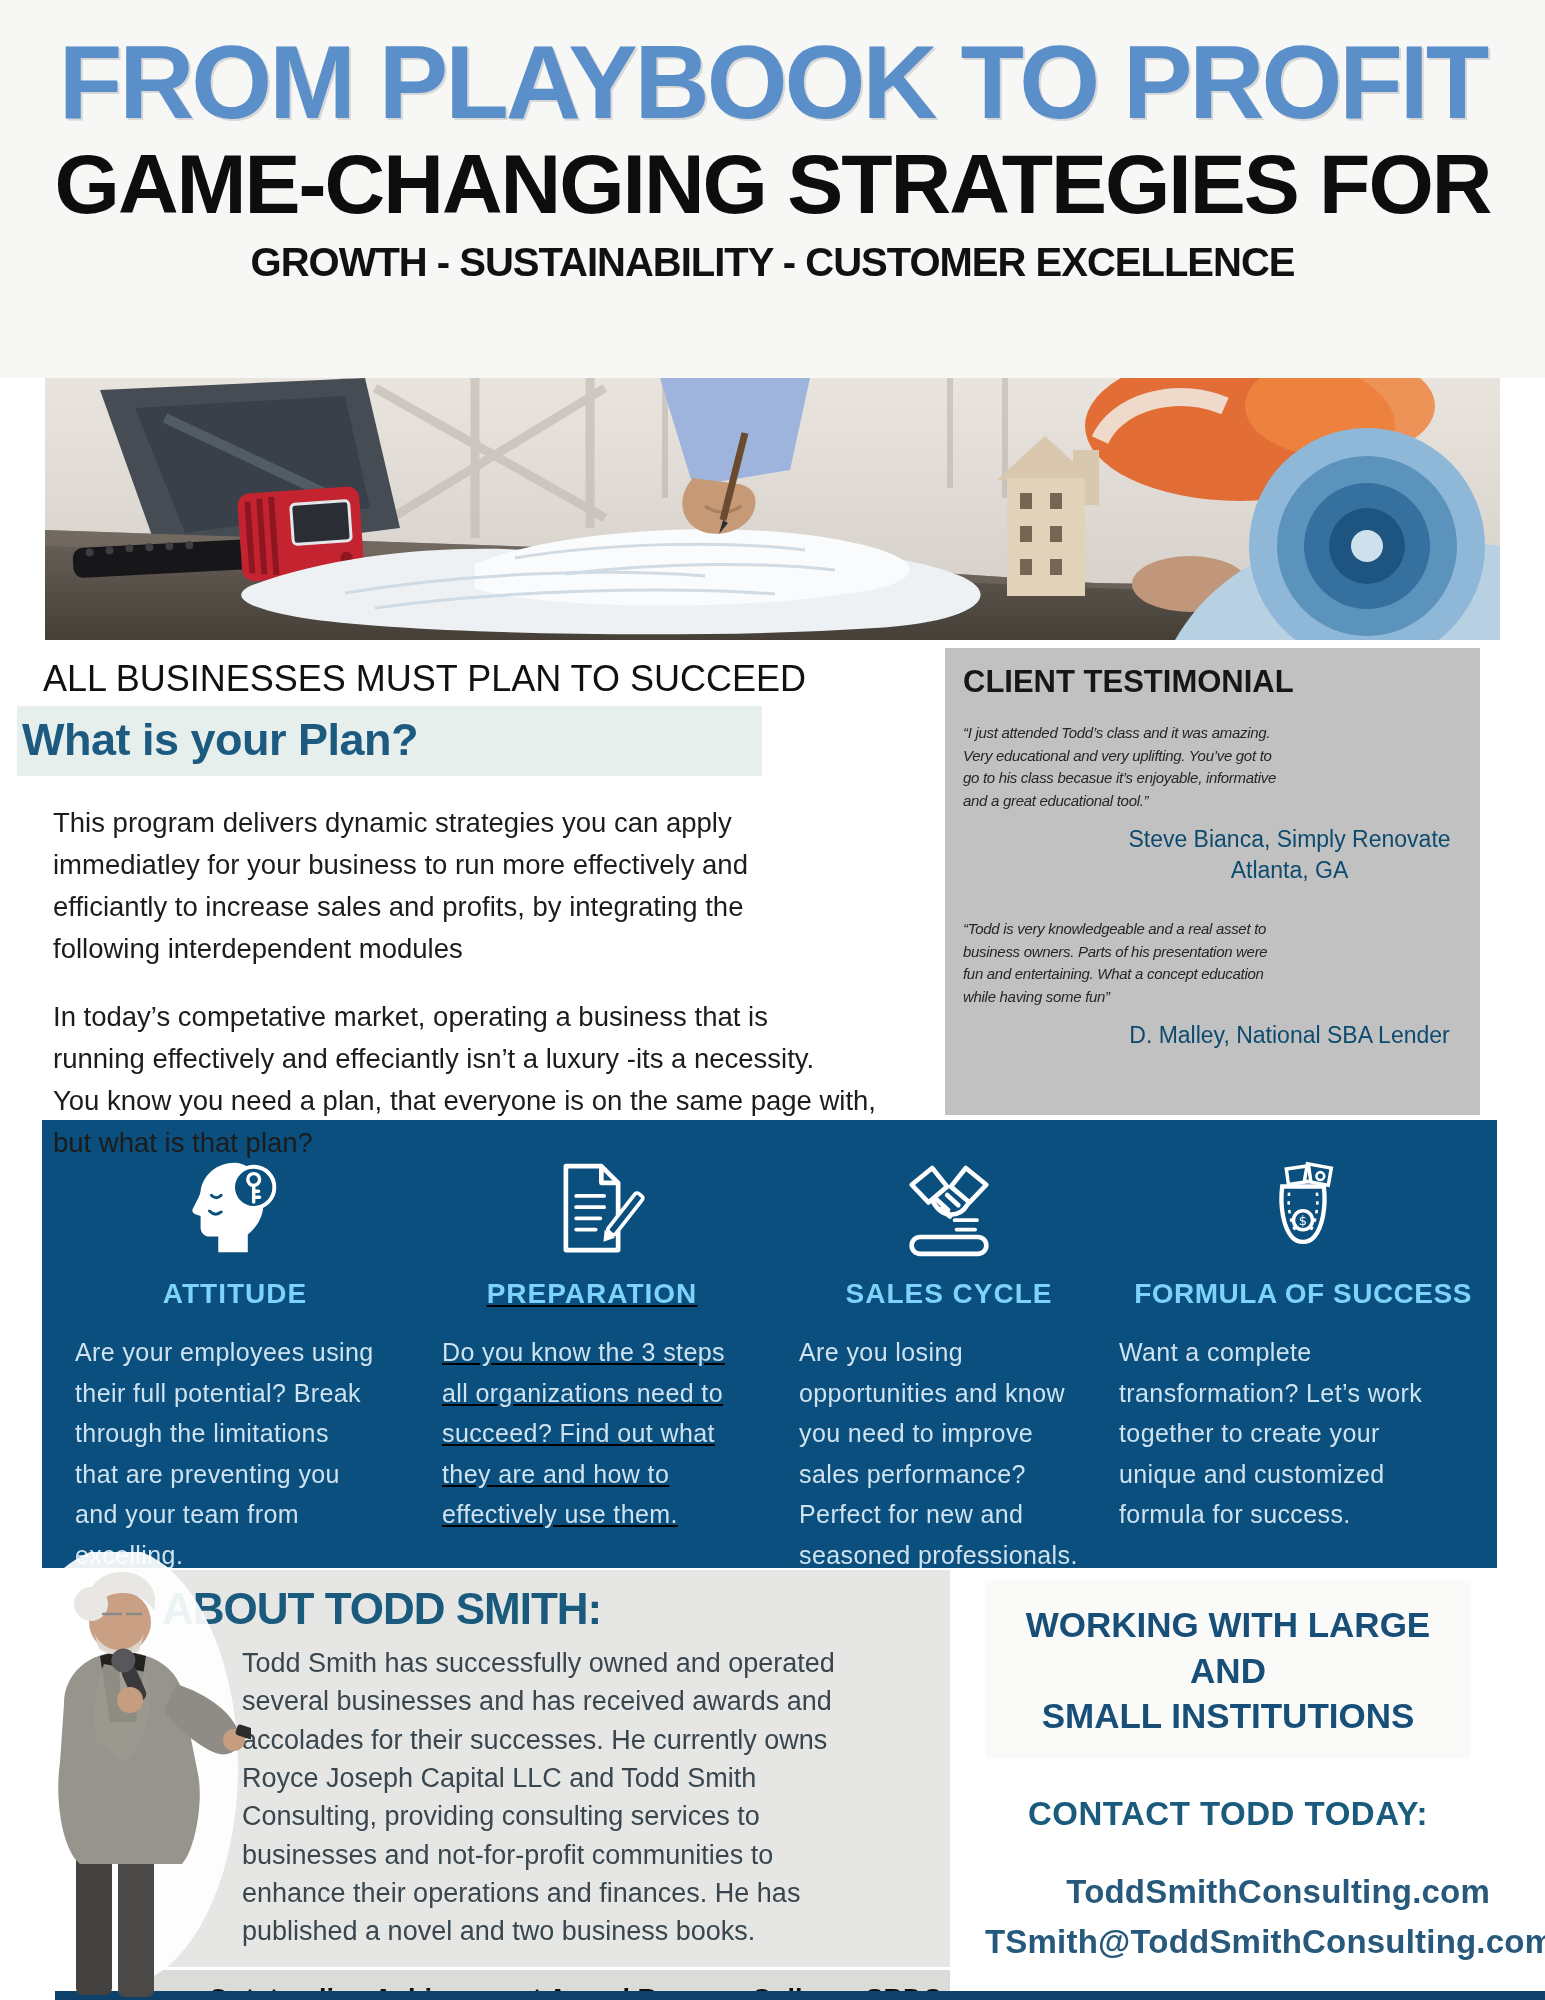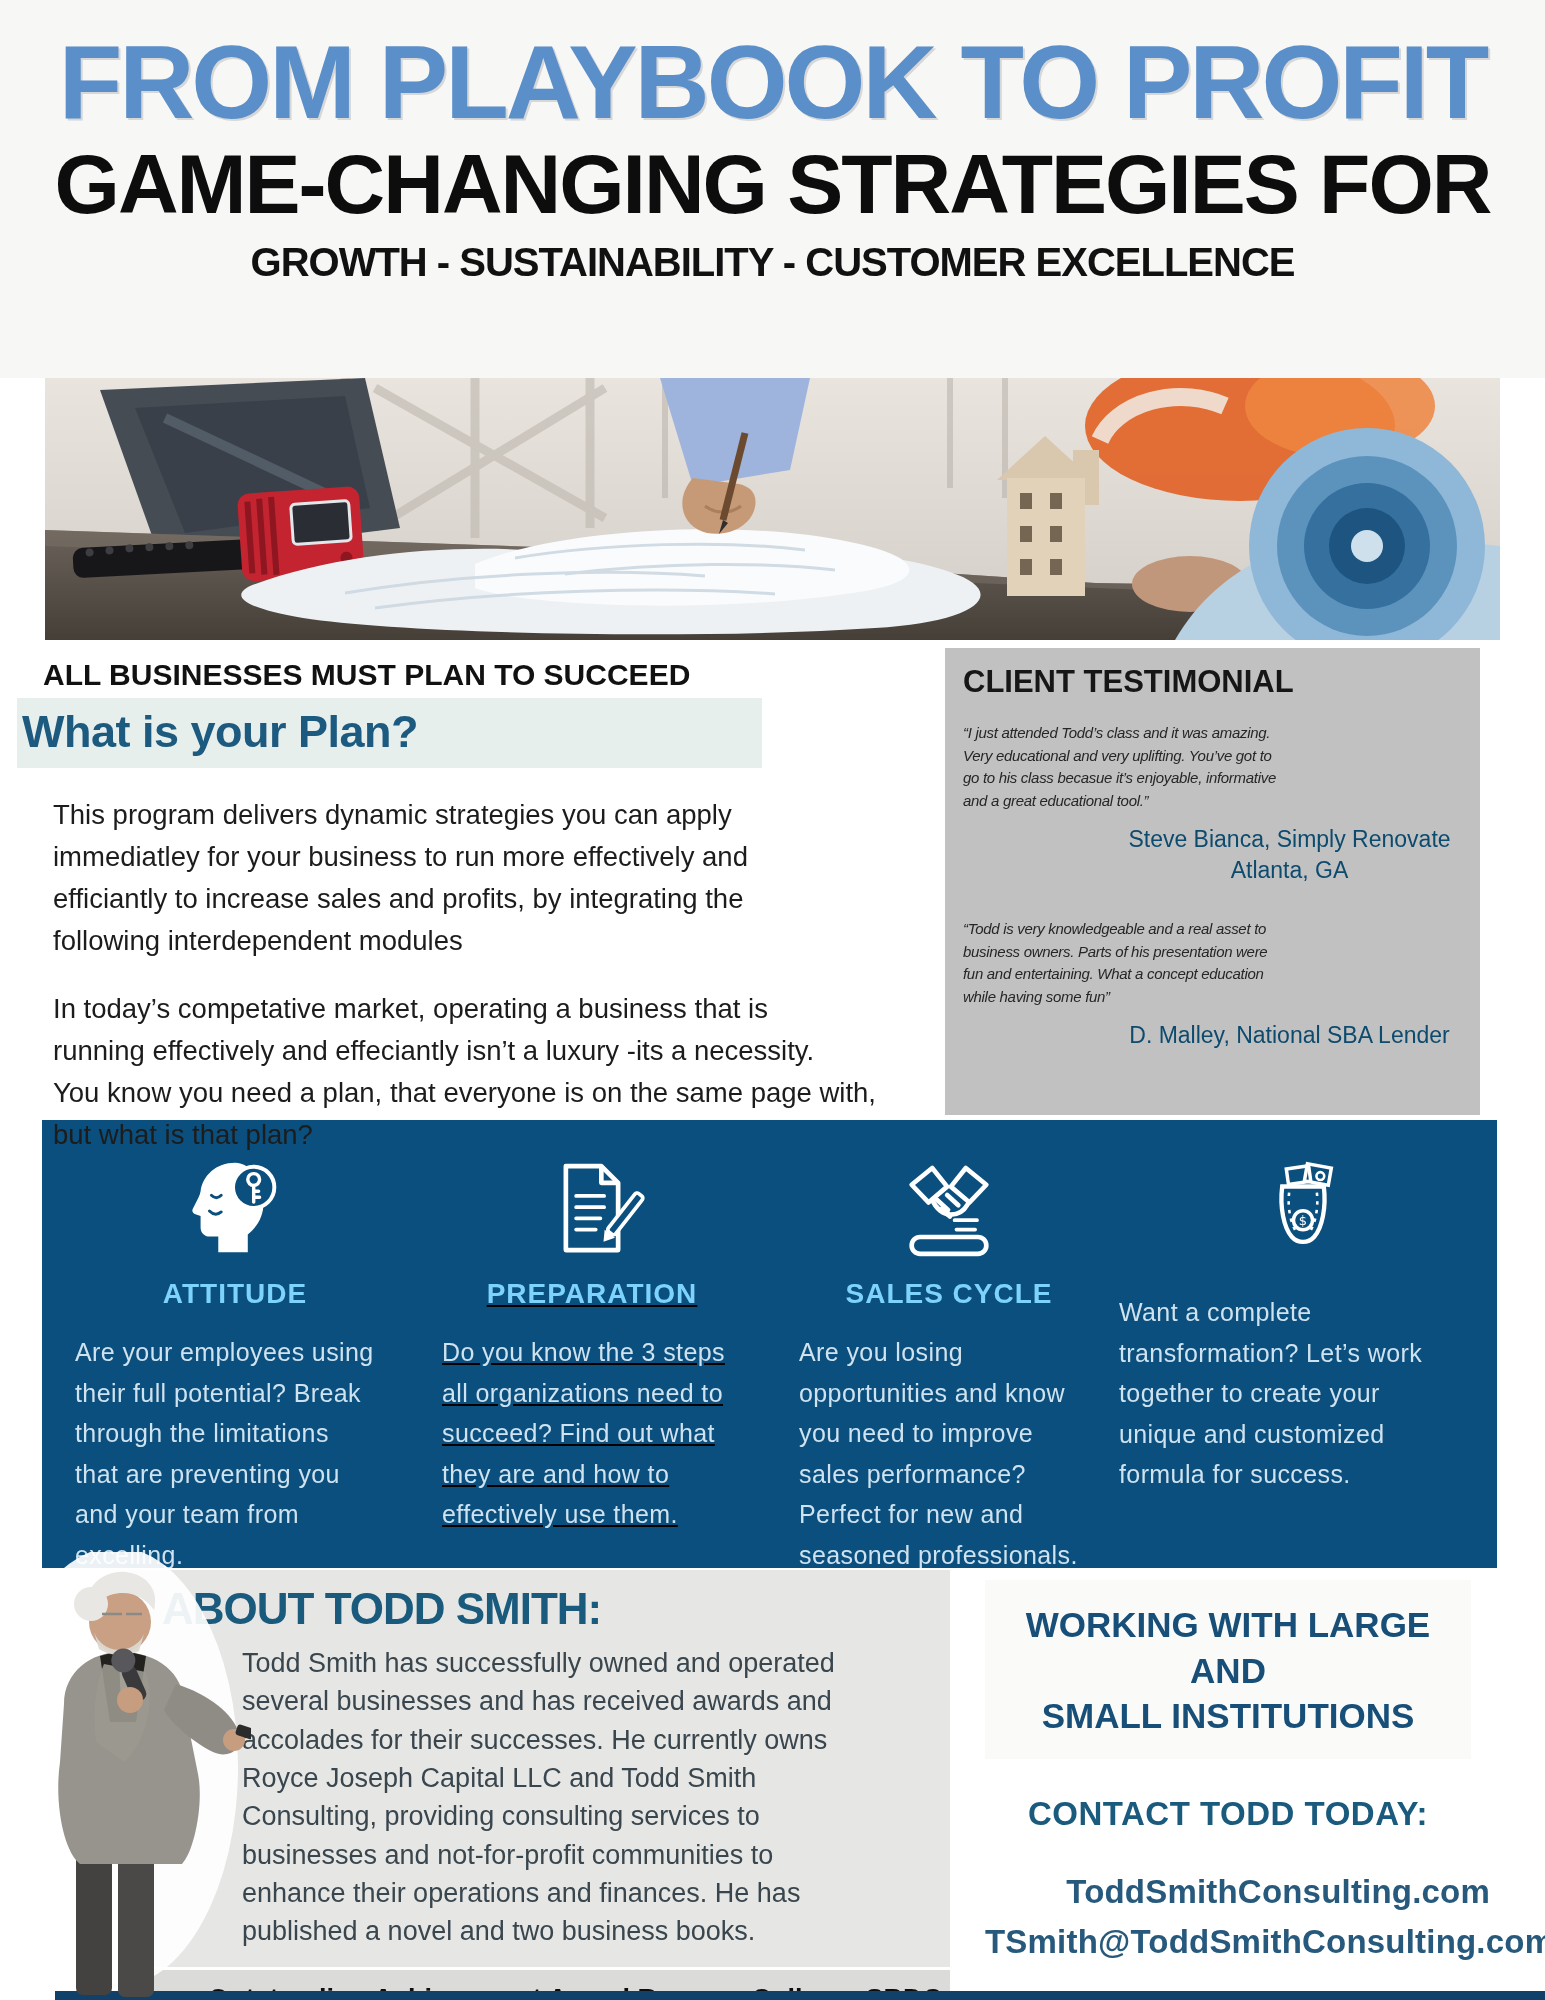--- a/index.html
+++ b/index.html
@@ -14,21 +14,21 @@
   .h-sub   { margin-top:8px; font-size:84px; font-weight:700; letter-spacing:-2px; color:#0d0d0d; line-height:1.0; }
   .h-tag   { margin-top:16px; font-size:40px; font-weight:700; letter-spacing:-1px; color:#111; line-height:1.0; }
 
   
   .photo-band { margin:0 0 0 45px; width:1455px; height:262px; overflow:hidden; }
   .photo-band svg { display:block; }
 
   
   .plan-row { position:relative; margin-top:8px; height:472px; }
   .plan-col { position:absolute; left:0; top:0; width:945px; }
-  .kicker { margin:10px 0 0 43px; font-size:30px; font-weight:700; color:#111; }
+  .kicker { margin:10px 0 0 43px; font-size:36px; font-weight:400; color:#111; }
   .plan-heading-bar { position:relative; left:17px; margin-top:6px; width:745px; padding:8px 0 10px 5px; background:#e7efed; }
   .plan-heading { font-size:45px; font-weight:700; color:#1d5a80; letter-spacing:-0.5px; }
   .plan-p { margin:26px 0 0 53px; width:880px; font-size:27.5px; line-height:1.53; color:#1c1c1c; white-space:pre-line; }
   .testimonial { position:absolute; left:945px; top:0; width:535px; height:467px; background:#c1c1c1; padding:16px 14px 10px 18px; }
   .t-heading { text-align:left; padding-right:2px; font-size:31px; font-weight:700; color:#161616; }
   .t-quote { margin-top:22px; font-size:15px; font-style:italic; letter-spacing:-0.3px; line-height:1.5; color:#262626; white-space:pre-line; }
   .t-attr { margin-top:12px; margin-left:150px; text-align:center; font-size:23px; color:#0c4a6e; line-height:1.35; white-space:pre-line; }
   .t-quote2 { margin-top:32px; }
 
   
@@ -281,20 +281,21 @@
           <g transform="rotate(10 76 21)">
               <rect x="63" y="10" width="28" height="20" fill="none" stroke="#ffffff" stroke-width="4"></rect>
             </g>
           <circle cx="80" cy="22" r="4.5" fill="none" stroke="#ffffff" stroke-width="3"></circle>
           <path d="M36 34 h48 c3 24 -2 48 -11 58 c-7 8 -19 8 -26 0 c-9 -10 -14 -34 -11 -58 z" fill="#0a4f7d" stroke="#ffffff" stroke-width="5"></path>
           <path d="M44 41 c-2 18 2 36 8 45 M76 41 c2 18 -2 36 -8 45" stroke="#ffffff" stroke-width="3" stroke-dasharray="4 6" fill="none"></path>
           <circle cx="60" cy="73" r="11" fill="none" stroke="#ffffff" stroke-width="4"></circle>
           <text x="60" y="79" font-size="15" font-family="DejaVu Sans, sans-serif" fill="#ffffff" text-anchor="middle">$</text>
         </svg>
       </div>
+      <div class="m-title">FORMULA OF SUCCESS</div>
       <div class="m-text">Want a complete
 transformation? Let’s work
 together to create your
 unique and customized
 formula for success.</div>
     </div>
   </div>
 
   <div class="bottom-row">
 

